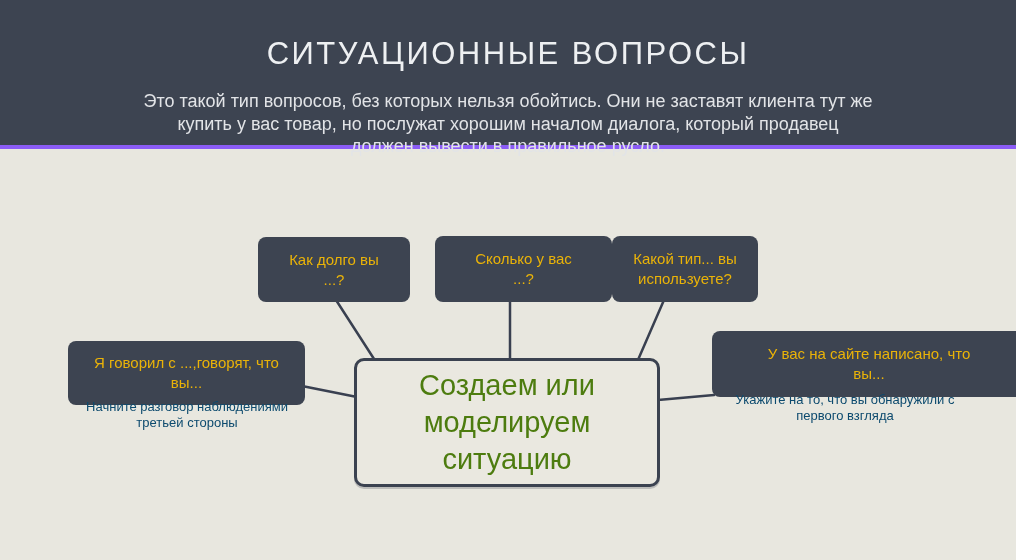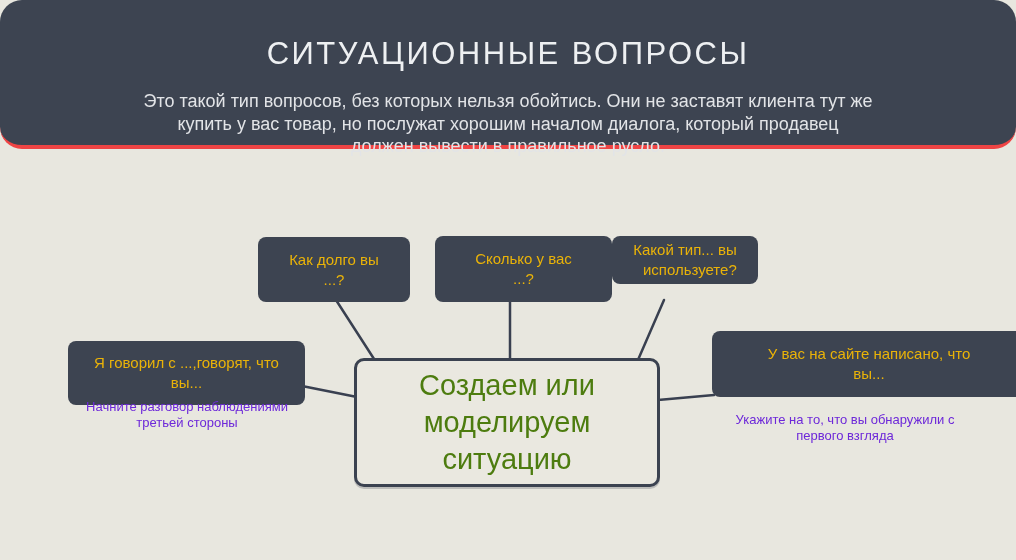--- a/index.html
+++ b/index.html
@@ -12,25 +12,24 @@
     position: relative;
     width: 1016px; height: 560px;
     background: #e8e7df;
     overflow: hidden;
   }
   
   .header {
     position: absolute; left: 0; top: 0;
     width: 100%; height: 149px;
     background: #3d4451;
-    border-bottom: 4px solid #ef4444;
+    border-bottom: 4px solid #8b5cf6;
     text-align: center;
     box-sizing: border-box;
     padding-top: 37px;
-    border-radius: 22px;
   }
   .header h1 {
     margin: 0;
     font-size: 31px;
     font-weight: normal;
     letter-spacing: 2.5px;
     color: #eef0f2;
     line-height: 34px;
   }
   .header .subtitle {
@@ -61,33 +60,33 @@
     line-height: 20px;
     text-align: center;
     display: flex;
     align-items: center;
     justify-content: center;
     box-sizing: border-box;
     padding: 0 12px;
   }
   .node-how-long   { left: 258px; top: 237px; width: 152px; height: 65px; }
   .node-how-many   { left: 435px; top: 236px; width: 177px; height: 66px; }
-  .node-what-type  { left: 612px; top: 236px; width: 146px; height: 48px; text-align: right; }
+  .node-what-type  { left: 612px; top: 236px; width: 146px; height: 66px; }
   .node-third-party{ left:  68px; top: 329px; width: 237px; height: 64px; margin-top: 12px; }
   .node-website    { left: 712px; top: 331px; width: 314px; height: 66px; }
   
   .caption {
     position: absolute;
-    color: #6d28d9;
+    color: #0c4a6e;
     font-size: 13px;
     line-height: 16px;
     text-align: center;
   }
   .caption-third-party { left:  72px; top: 399px; width: 230px; }
-  .caption-website     { left: 715px; top: 412px; width: 260px; }
+  .caption-website     { left: 715px; top: 392px; width: 260px; }
   
   .center-node {
     position: absolute;
     left: 354px; top: 358px;
     width: 306px; height: 129px;
     background: #eae8e0;
     border: 3px solid #3b4250;
     border-radius: 10px;
     box-shadow: 0 2px 0 rgba(58, 64, 80, 0.25);
     box-sizing: border-box;

